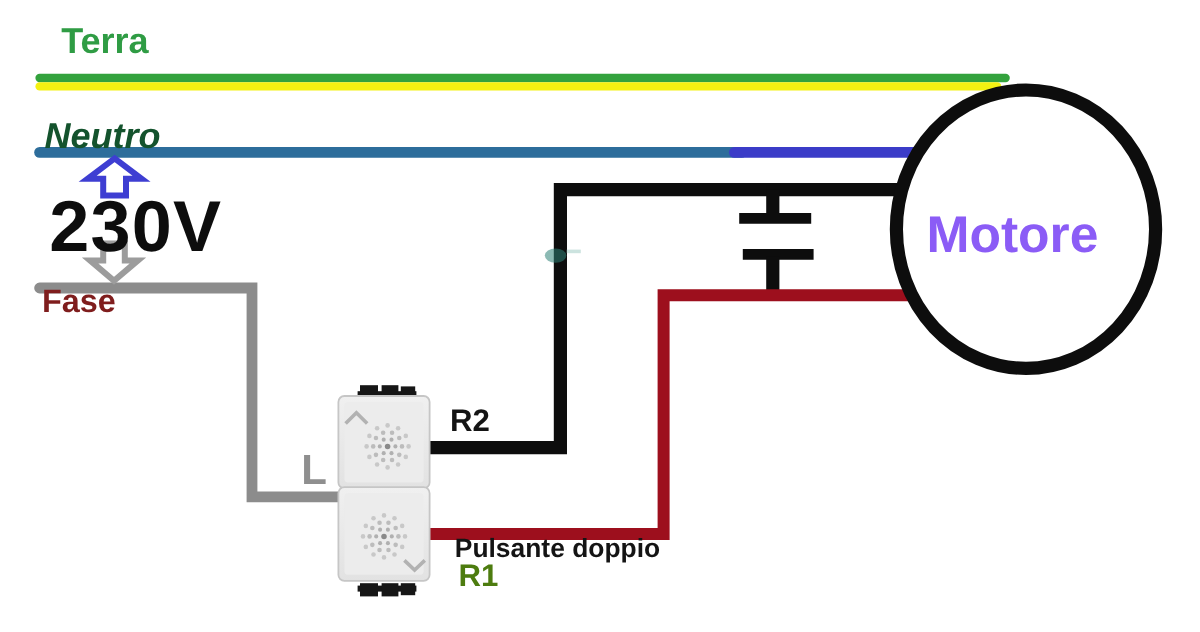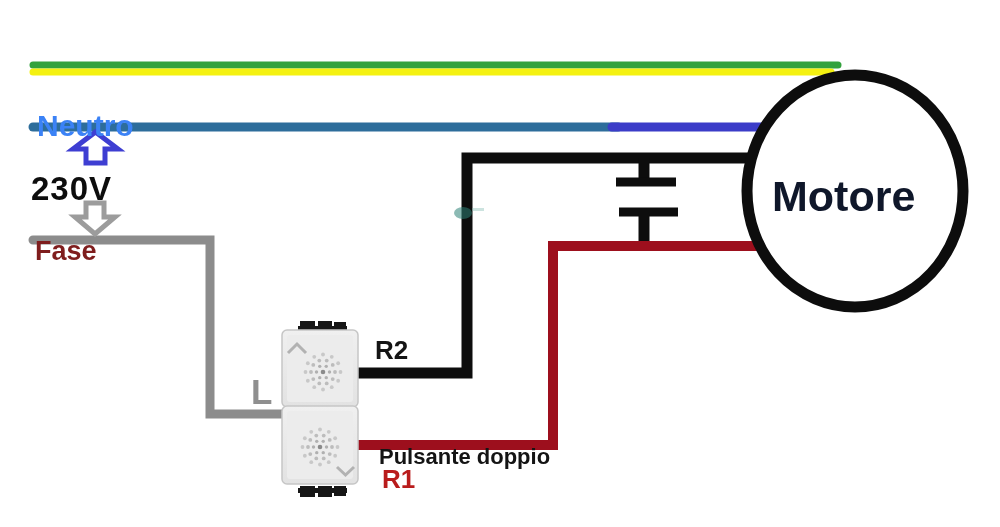--- a/index.html
+++ b/index.html
@@ -5,29 +5,29 @@
   html,body{margin:0;padding:0;background:#ffffff;}
   #stage{
     position:relative;width:1000px;height:527px;background:#ffffff;overflow:hidden;
     font-family:"Liberation Sans", sans-serif;
   }
   .label{position:absolute;font-weight:bold;white-space:pre;line-height:1.05;}
   .z-under{z-index:1;}
   #wires{position:absolute;left:0;top:0;z-index:2;}
   .z-over{z-index:3;}
   .lbl-terra{left:51px;top:19px;font-size:30px;color:#2f9c44;}
-  .lbl-neutro{left:37px;top:110px;font-size:30px;color:#3b82f6;}
-  .lbl-voltage{left:31px;top:157px;font-size:33px;color:#0d0d0d;letter-spacing:1px;margin-top:15px;}
+  .lbl-neutro{left:37px;top:98px;font-size:30px;color:#14532d;font-style:italic;}
+  .lbl-voltage{left:41px;top:157px;font-size:60px;color:#0d0d0d;letter-spacing:1px;}
   .lbl-fase{left:35px;top:237px;font-size:27px;color:#7f1d1d;}
   .lbl-line{left:251px;top:374px;font-size:35px;color:#8f8f8f;}
   .lbl-r2{left:375px;top:313px;font-size:26px;color:#141414;margin-top:24px;}
-  .lbl-r1{left:382px;top:466px;font-size:26px;color:#b91c1c;}
+  .lbl-r1{left:382px;top:466px;font-size:26px;color:#4d7c0f;}
   .lbl-caption{left:379px;top:384px;font-size:22px;color:#141414;line-height:29px;}
   .lbl-cond{left:518px;top:181px;font-size:29px;color:#cf2b36;}
-  .lbl-motore{left:772px;top:174px;font-size:43px;color:#0f172a;}
+  .lbl-motore{left:772px;top:174px;font-size:43px;color:#8b5cf6;}
 </style>
 </head>
 <body>
 
 <div id="stage">
 
 
   <svg id="wires" width="1000" height="527" viewBox="0 0 1000 527">
     <defs>
       <linearGradient id="bodygrad" x1="0" y1="0" x2="0" y2="1">
@@ -108,20 +108,21 @@
       <use href="#dots" x="323" y="372"></use>
       <use href="#dots" x="320" y="447"></use>
       <polyline points="288,353 297,344 306,353" fill="none" stroke="#b2b2b2" stroke-width="3"></polyline>
       <polyline points="337,467 345.5,475 354,467" fill="none" stroke="#b2b2b2" stroke-width="3"></polyline>
     </g>
 
     <polygon points="95.5,132 118,149 105,149 105,163 86,163 86,149 73,149" fill="#ffffff" stroke-width="5" stroke-linejoin="miter" stroke="#3e3ed2"></polygon>
     <polygon points="86,203 104,203 104,217 115,217 95,234 75,217 86,217" fill="#ffffff" stroke-width="5" stroke-linejoin="miter" stroke="#9c9c9c"></polygon>
   </svg>
 
+  <div class="label z-over lbl-terra">Terra</div>
   <div class="label z-over lbl-neutro">Neutro</div>
   <div class="label z-over lbl-voltage">230V</div>
   <div class="label z-over lbl-fase">Fase</div>
   <div class="label z-over lbl-line">L</div>
   <div class="label z-over lbl-r2">R2</div>
   <div class="label z-over lbl-r1">R1</div>
   <div class="label z-over lbl-caption">
     <div>Pulsante doppio</div>
     
   </div>

